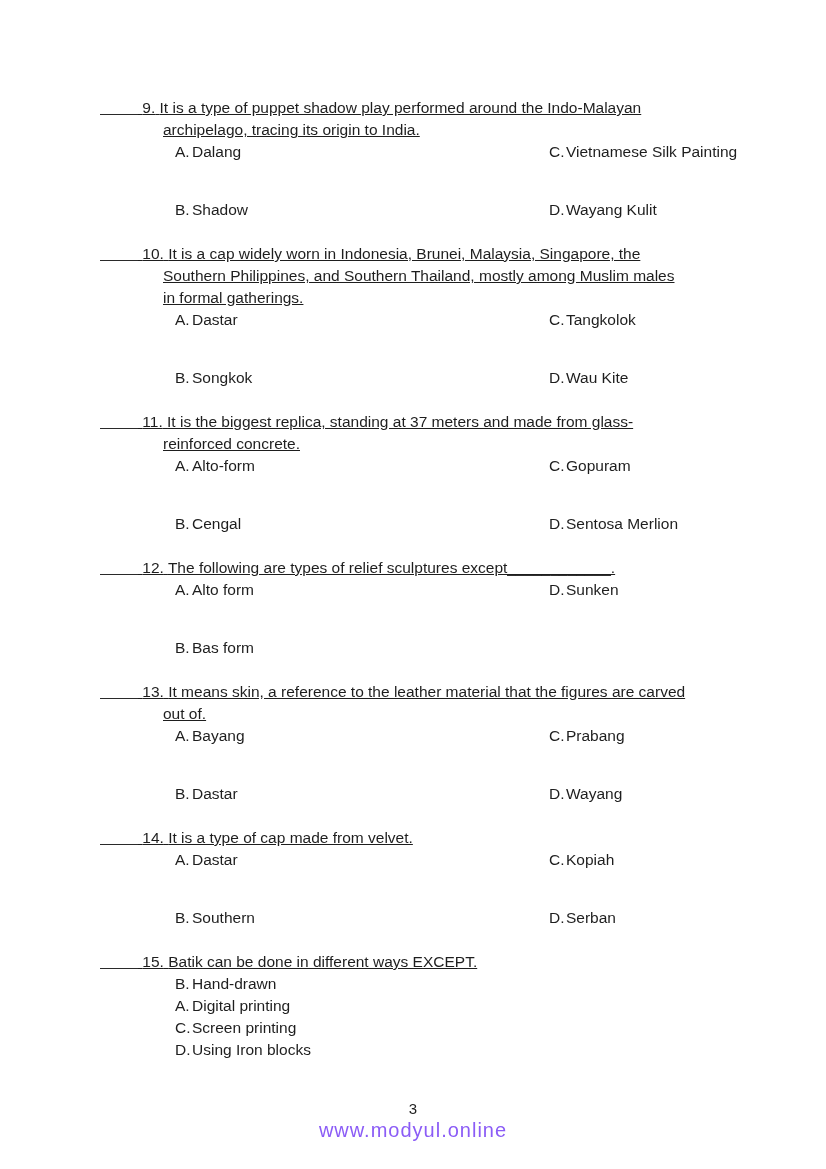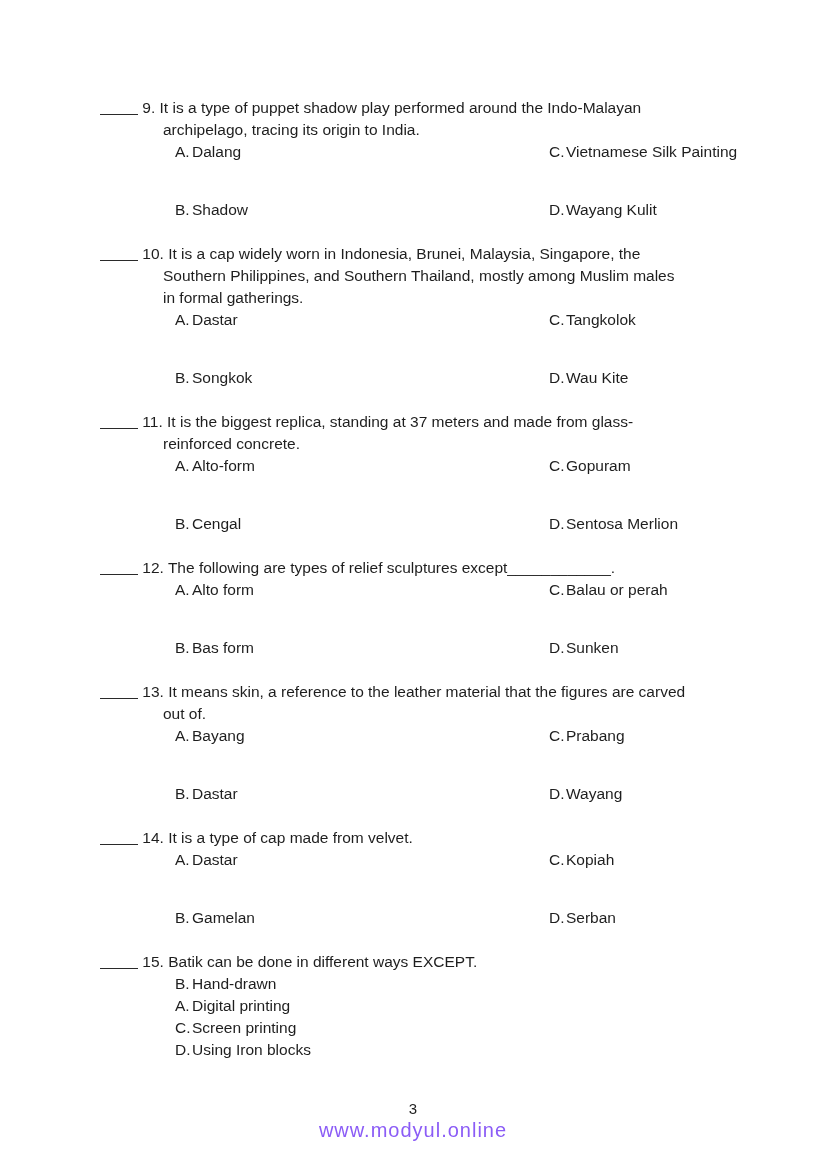--- a/index.html
+++ b/index.html
@@ -21,20 +21,21 @@
   .content {
     position: absolute;
     top: 97px;
     left: 100px;
     width: 700px;
   }
   .question { margin-bottom: 22px; }
   .q-head {
     padding-left: 63px;
     text-indent: -63px;
+    text-decoration: underline;
   }
   .answer-blank {
     display: inline-block;
     width: 38px;
     height: 13px;
     border-bottom: 1.6px solid #2a2a2a;
     vertical-align: -2px;
   }
   .q-num { }
   .q-text { white-space: pre-line; }
@@ -109,41 +110,40 @@
         <div class="opt"><span class="opt-letter">C.</span><span class="opt-text">Gopuram</span></div>
         <div class="opt"><span class="opt-letter">D.</span><span class="opt-text">Sentosa Merlion</span></div>
       </div>
     </div>
 
     <div class="question">
       <div class="q-head"><span class="answer-blank"></span> <span class="q-num">12.</span> <span class="q-text">The following are types of relief sculptures except____________.</span></div>
       <div class="options opt-grid-2">
         <div class="opt"><span class="opt-letter">A.</span><span class="opt-text">Alto form</span></div>
         <div class="opt"><span class="opt-letter">B.</span><span class="opt-text">Bas form</span></div>
-        <div class="opt"><span class="opt-letter">C.</span><span class="opt-text">Balau or perah</span></div>
         <div class="opt"><span class="opt-letter">D.</span><span class="opt-text">Sunken</span></div>
       </div>
     </div>
 
     <div class="question">
       <div class="q-head"><span class="answer-blank"></span> <span class="q-num">13.</span> <span class="q-text">It means skin, a reference to the leather material that the figures are carved
 out of.</span></div>
       <div class="options opt-grid-2">
         <div class="opt"><span class="opt-letter">A.</span><span class="opt-text">Bayang</span></div>
         <div class="opt"><span class="opt-letter">B.</span><span class="opt-text">Dastar</span></div>
         <div class="opt"><span class="opt-letter">C.</span><span class="opt-text">Prabang</span></div>
         <div class="opt"><span class="opt-letter">D.</span><span class="opt-text">Wayang</span></div>
       </div>
     </div>
 
     <div class="question">
       <div class="q-head"><span class="answer-blank"></span> <span class="q-num">14.</span> <span class="q-text">It is a type of cap made from velvet.</span></div>
       <div class="options opt-grid-2">
         <div class="opt"><span class="opt-letter">A.</span><span class="opt-text">Dastar</span></div>
-        <div class="opt"><span class="opt-letter">B.</span><span class="opt-text">Gamelan</span></div>
+        <div class="opt"><span class="opt-letter">B.</span><span class="opt-text">Southern</span></div>
         <div class="opt"><span class="opt-letter">C.</span><span class="opt-text">Kopiah</span></div>
         <div class="opt"><span class="opt-letter">D.</span><span class="opt-text">Serban</span></div>
       </div>
     </div>
 
     <div class="question">
       <div class="q-head"><span class="answer-blank"></span> <span class="q-num">15.</span> <span class="q-text">Batik can be done in different ways EXCEPT.</span></div>
       <div class="options opt-grid-1">
         <div class="opt"><span class="opt-letter">B.</span><span class="opt-text">Hand-drawn</span></div>
         <div class="opt"><span class="opt-letter">A.</span><span class="opt-text">Digital printing</span></div>

